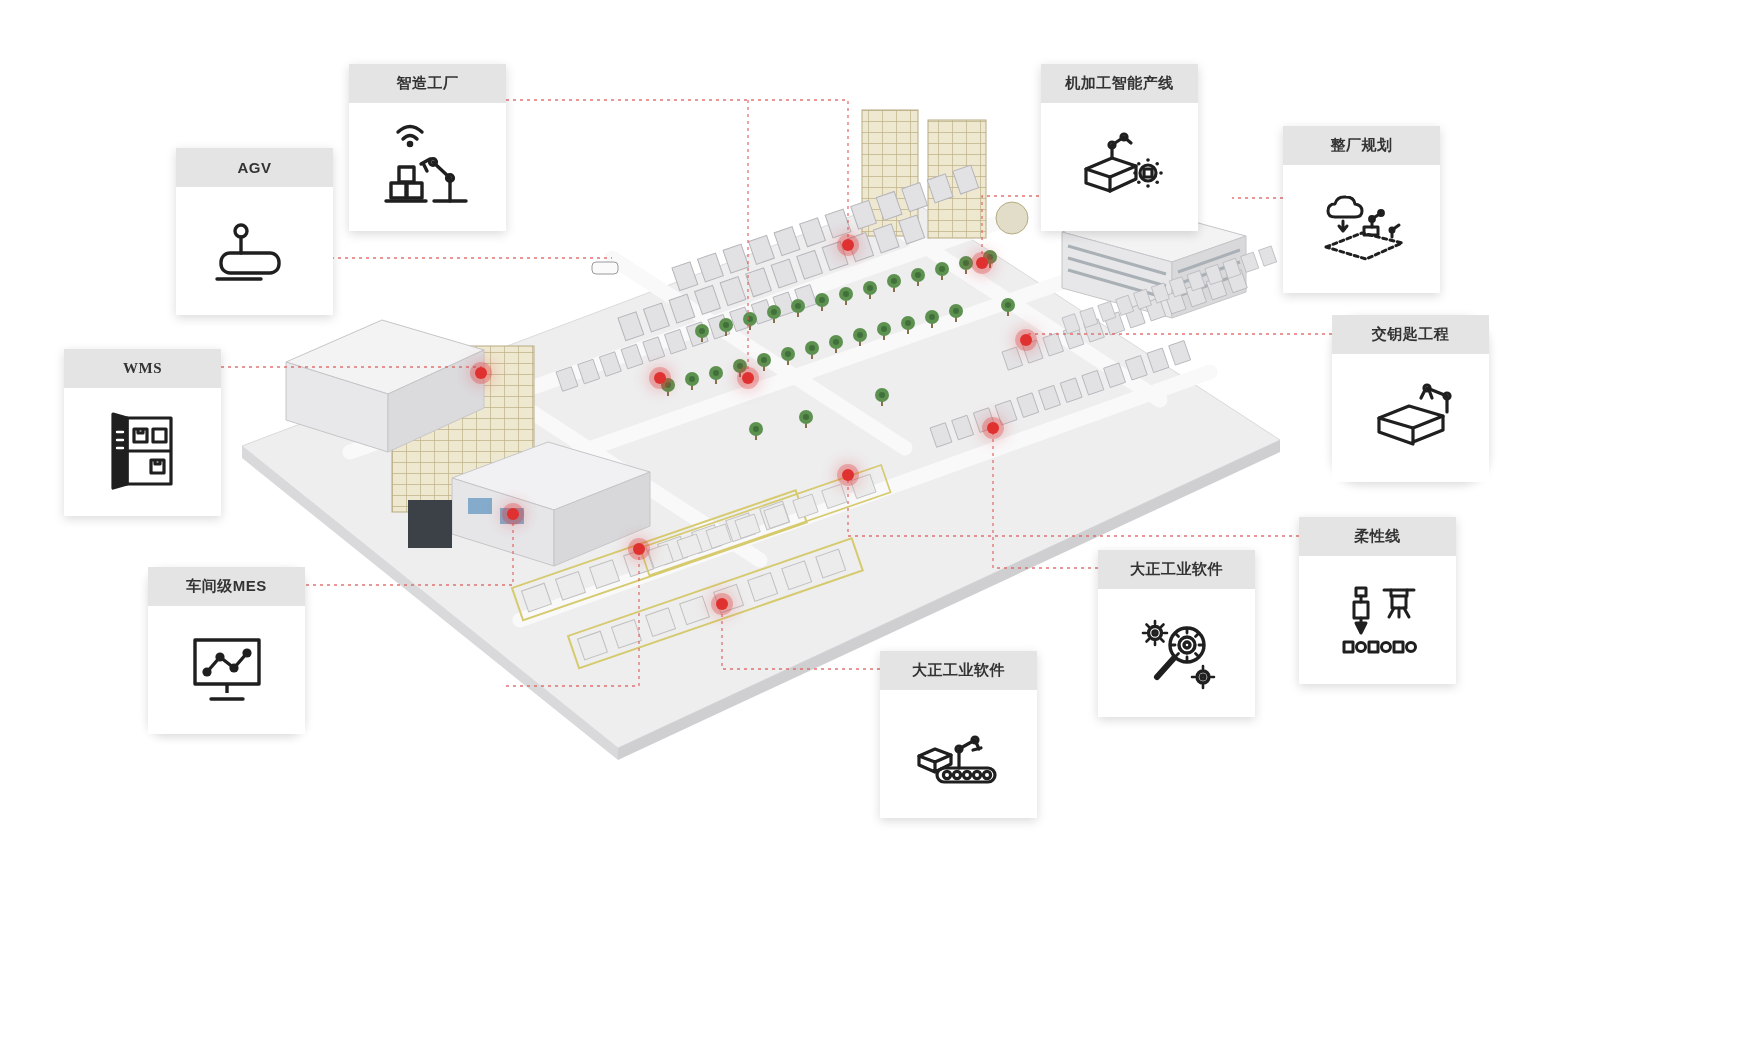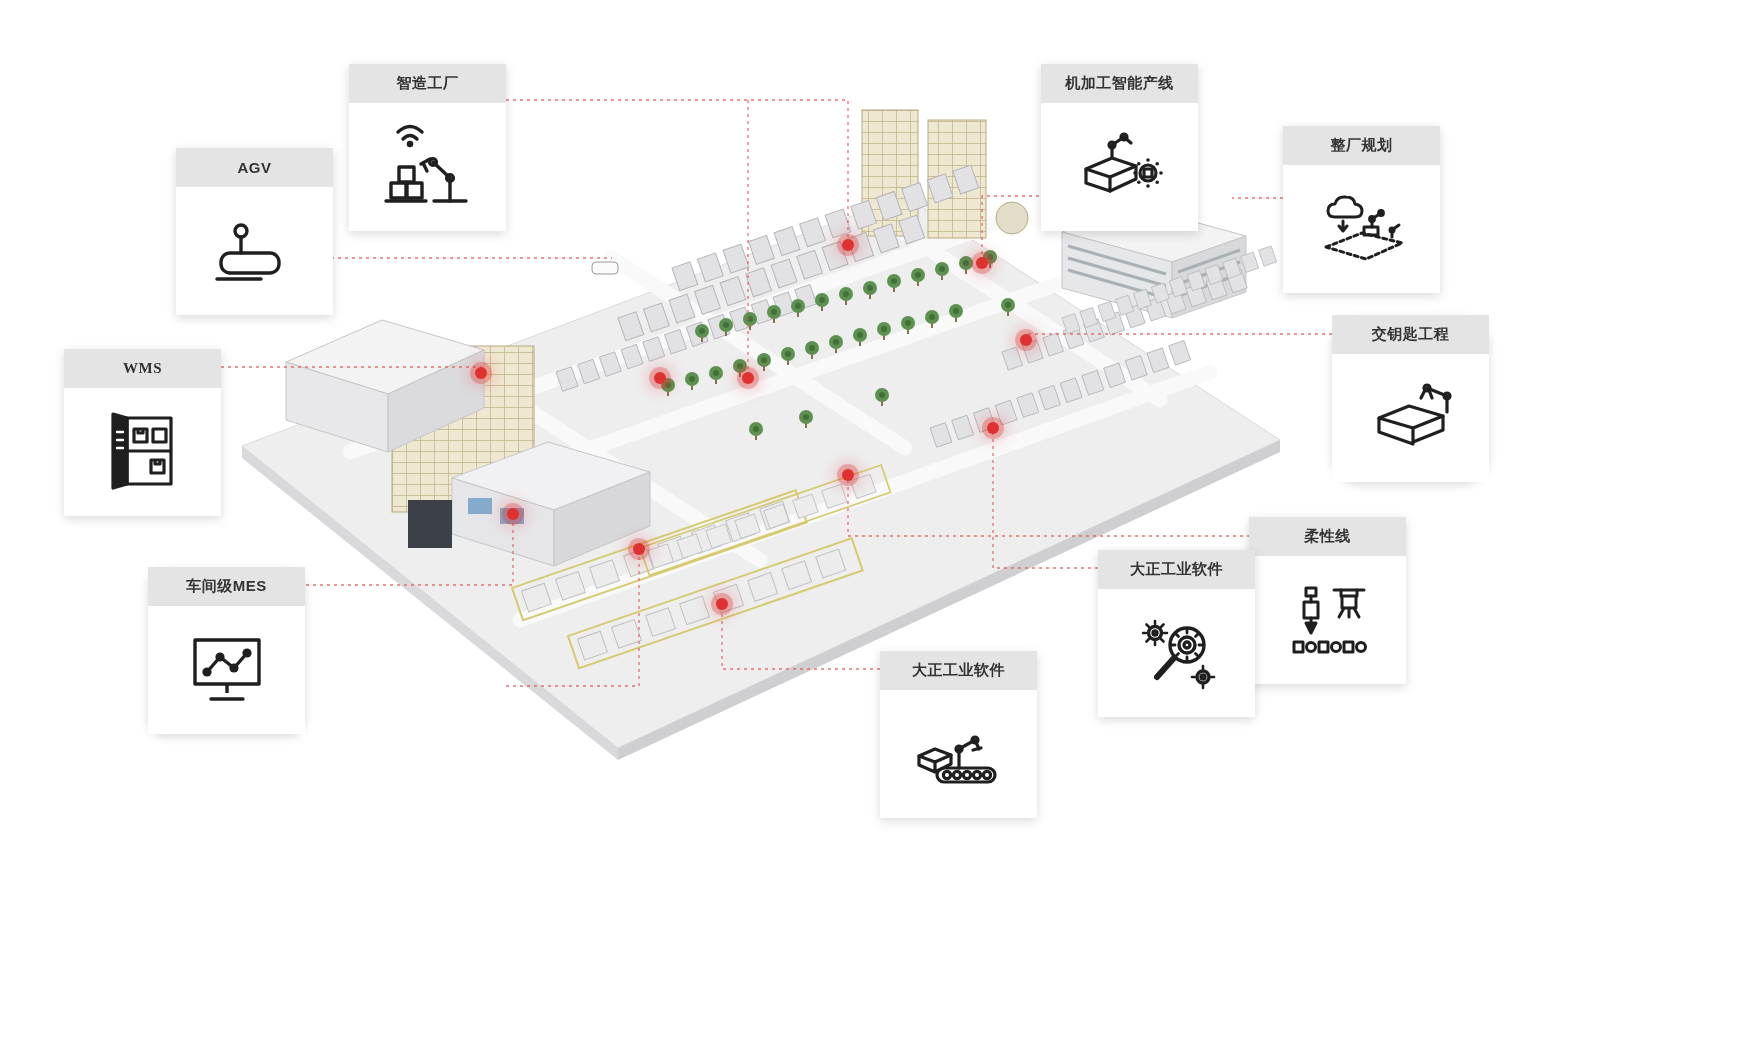--- a/index.html
+++ b/index.html
@@ -310,21 +310,21 @@
           <path d="M86 44 V28"></path>
             <path d="M86 28 L66 20"></path>
           <circle cx="86" cy="28" r="3"></circle>
             <circle cx="66" cy="20" r="3"></circle>
           <path d="M64 22 l-4 8 M68 22 l3 8"></path>
         </g>
       </svg>
     </div>
   </div>
 
-  <div class="callout" style="left:1249px;top:517px;">
+  <div class="callout" style="left:1299px;top:517px;">
     <div class="callout-header">
       <span>柔性线</span>
     </div>
     <div class="callout-body">
       <svg viewBox="0 0 100 100">
         <g fill="none" stroke="#1f1f1f" stroke-width="3" stroke-linecap="round" stroke-linejoin="round">
           <rect x="28" y="18" width="10" height="8"></rect>
             <path d="M33 26 v6"></path>
           <rect x="26" y="32" width="14" height="16"></rect>
             <path d="M33 48 v5"></path>

